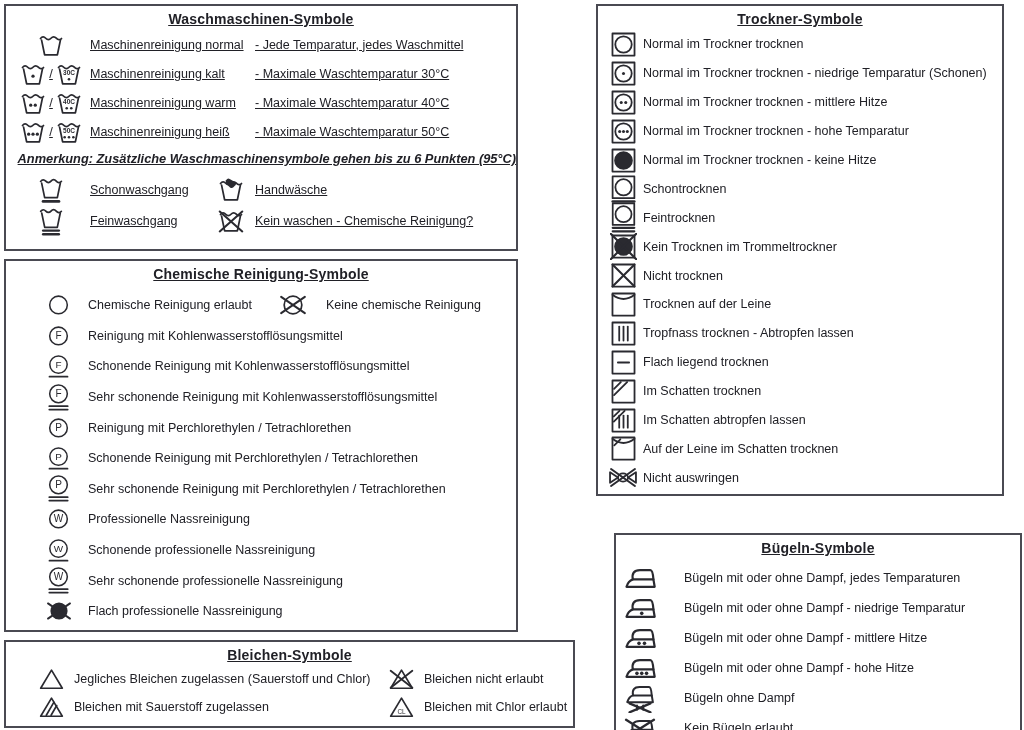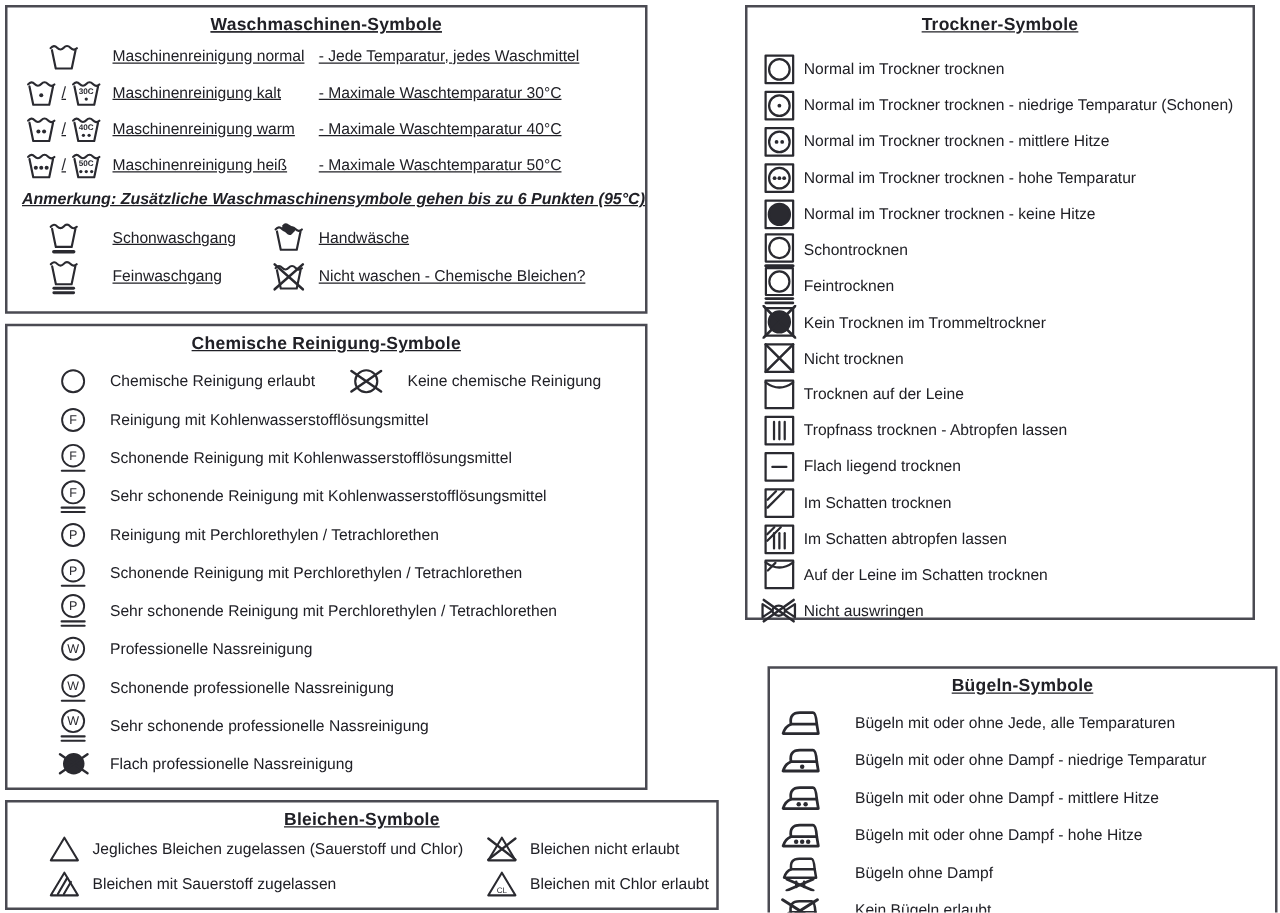--- a/index.html
+++ b/index.html
@@ -40,21 +40,21 @@
   
   #chem-rows{margin-top:8px}
   .chem-row{height:30.6px}
   .chem-icon{width:25px;margin-left:40px}
   .chem-lbl{margin-left:17px}
   .chem-lbl-fixed{width:185px;flex:none}
   .chem-icon2{width:40px}
   .chem-lbl2{margin-left:13px}
 
   
-  #dry-rows{margin-top:14px}
+  #dry-rows{margin-top:3px}
   .dry-row{height:28.9px}
   .dry-icon{width:34px;margin-left:8px}
   .dry-lbl{margin-left:3px}
 
   
   #iron-rows{margin-top:7px}
   .iron-row{height:30px}
   .iron-icon{width:36px;margin-left:6px}
   .iron-lbl{margin-left:26px}
 
@@ -198,21 +198,21 @@
           <div class="icon-cell wash-icons2">
             <span class="sym">
               <svg width="26" height="25" viewBox="0 0 24 23" fill="none" stroke="#2a2a30" stroke-width="1.6" stroke-linecap="round" stroke-linejoin="round">
                 <path d="M2.3,6 Q4.7,3.1 7.1,5.7 Q9.6,8.3 12,5.7 Q14.4,3.1 16.9,5.7 Q19.3,8.3 21.7,6"></path>
                 <path d="M3.3,7.5 L6.1,21 L17.9,21 L20.7,7.5"></path>
                 <line x1="1.6" y1="3.2" x2="22.4" y2="21.6" stroke-width="1.9"></line>
                 <line x1="22.4" y1="3.2" x2="1.6" y2="21.6" stroke-width="1.9"></line>
               </svg>
             </span>
           </div>
-          <span class="lbl">Nicht waschen - Chemische Bleichen?</span>
+          <span class="lbl">Kein waschen - Chemische Reinigung?</span>
         </div>
       </div>
   </div>
 
   <div class="box" id="chem-box" style="left:4px;top:259px;width:514px;height:373px;">
     <div class="box-title">Chemische Reinigung-Symbole</div>
     <div id="chem-rows">
         <div class="row chem-row">
           <div class="icon-cell chem-icon">
             <span class="sym">
@@ -613,21 +613,21 @@
     <div id="iron-rows">
         <div class="row iron-row">
           <div class="icon-cell iron-icon">
             <span class="sym">
               <svg width="33" height="22" viewBox="0 0 24 16" fill="none" stroke="#2a2a30" stroke-width="1.6" stroke-linecap="round" stroke-linejoin="round">
                 <path d="M1.8,14.4 L22.3,14.4 L21.4,9 L6.4,9 Q3.1,10.1 1.8,14.4 Z"></path>
                 <path d="M6.4,9 Q5.2,2.3 11.6,2.3 L19.2,2.3 Q20.9,2.3 21.4,9"></path>
               </svg>
             </span>
           </div>
-          <span class="lbl iron-lbl">Bügeln mit oder ohne Jede, alle Temparaturen</span>
+          <span class="lbl iron-lbl">Bügeln mit oder ohne Dampf, jedes Temparaturen</span>
         </div>
         <div class="row iron-row">
           <div class="icon-cell iron-icon">
             <span class="sym">
               <svg width="33" height="22" viewBox="0 0 24 16" fill="none" stroke="#2a2a30" stroke-width="1.6" stroke-linecap="round" stroke-linejoin="round">
                 <path d="M1.8,14.4 L22.3,14.4 L21.4,9 L6.4,9 Q3.1,10.1 1.8,14.4 Z"></path>
                 <path d="M6.4,9 Q5.2,2.3 11.6,2.3 L19.2,2.3 Q20.9,2.3 21.4,9"></path>
                 <circle cx="12.9" cy="11.9" r="1.3" fill="#2a2a30" stroke="none"></circle>
               </svg>
             </span>

